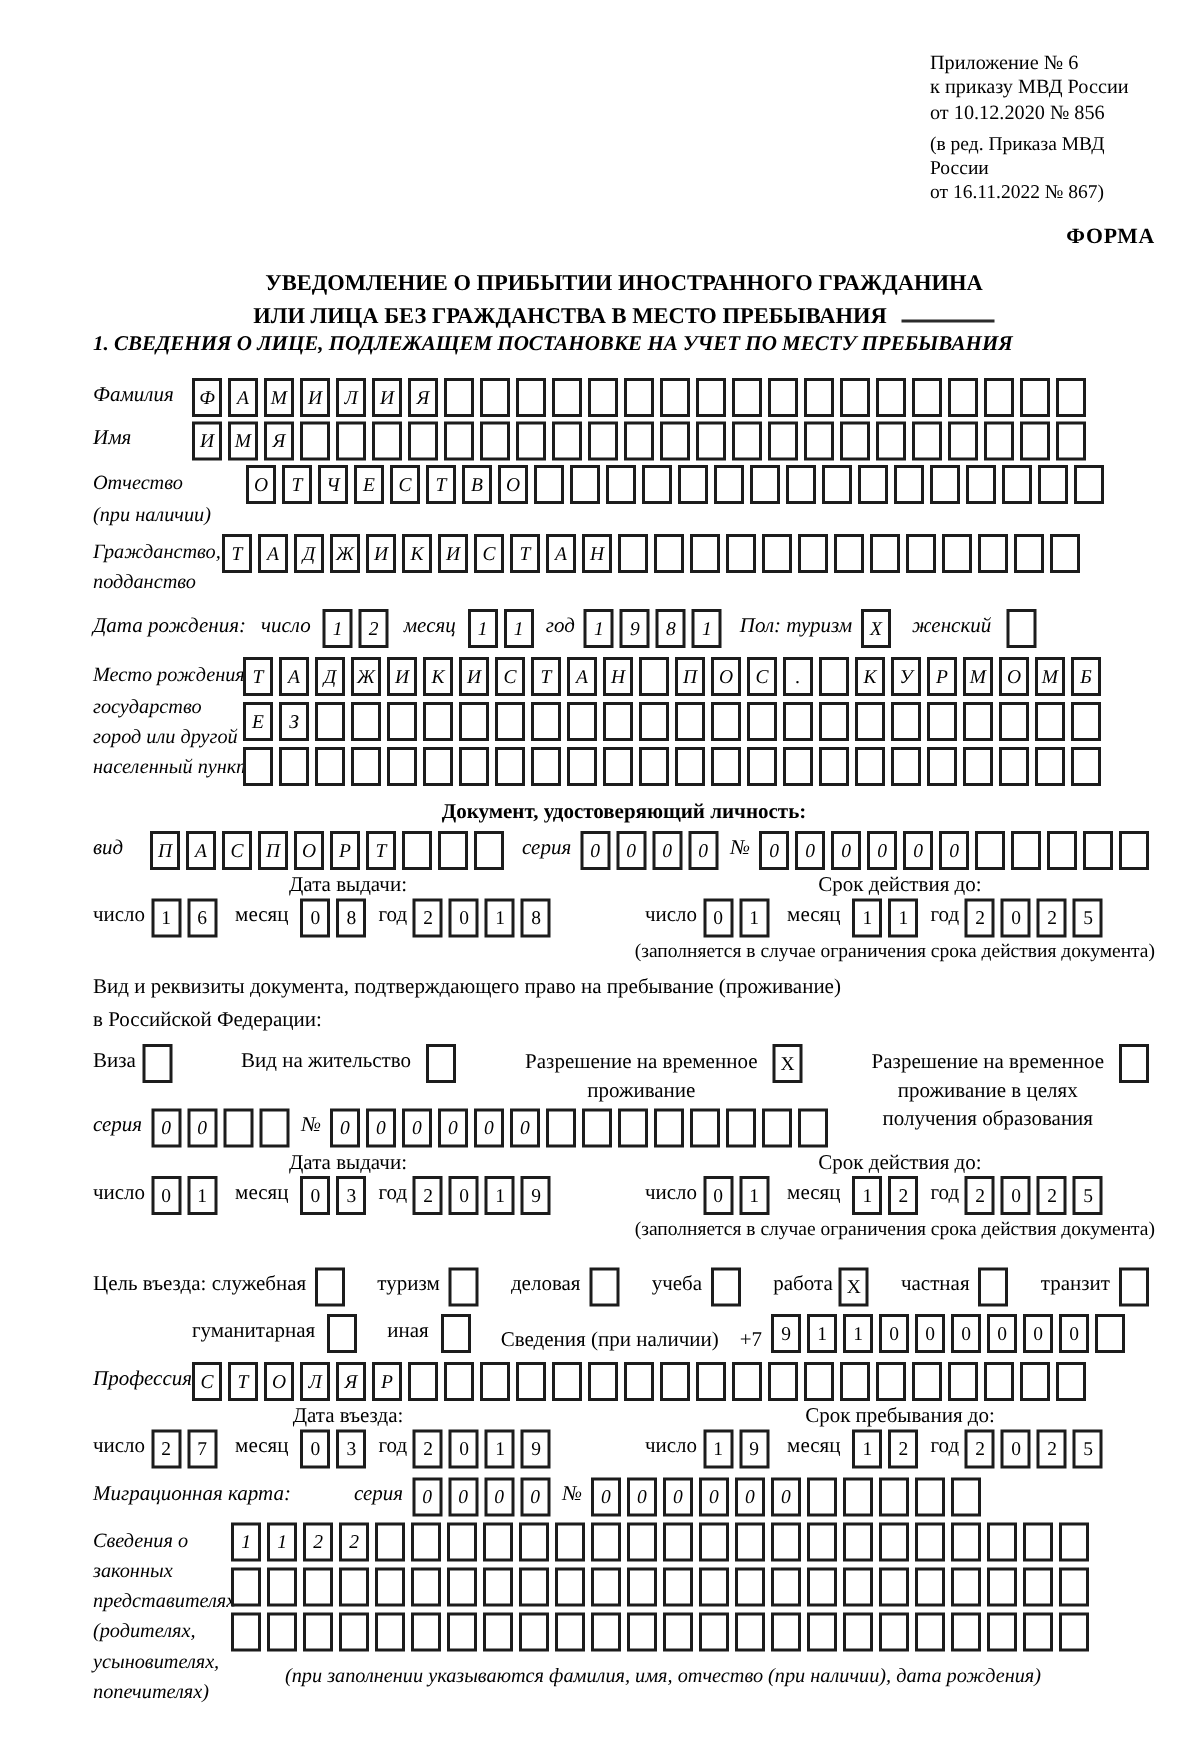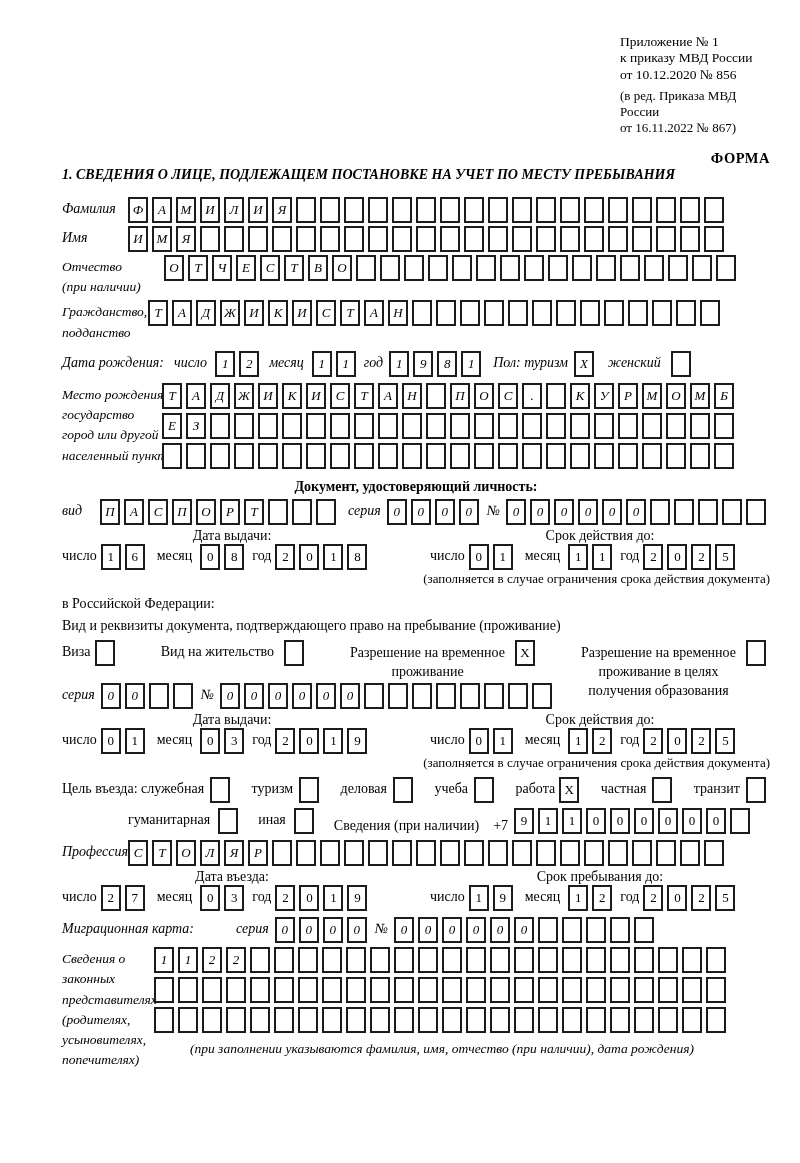--- a/index.html
+++ b/index.html
@@ -37,41 +37,45 @@
   .dh-left{width:340px;} .dh-right{width:340px;margin-left:28px;}
   .dates-row{display:flex;}
   .dates-half{width:340px;display:flex;align-items:flex-start;}
   .dates-half.right{margin-left:28px;}
   .note-right{text-align:right;font-size:13px;margin:1px 0 6px 0;}
   .intro{margin-top:6px;line-height:1.55;}
   .chk-row{display:flex;justify-content:space-between;align-items:flex-start;margin-top:4px;}
   .chk-group{display:flex;align-items:flex-start;}
   .chk-group .txt{padding-top:4px;white-space:nowrap;}
   .chk-group .txt.ml{text-align:center;line-height:1.35;white-space:normal;}
-  .purpose-row{display:flex;justify-content:space-between;align-items:flex-start;margin-top:6px;}
+  .purpose-row{display:flex;justify-content:space-between;align-items:flex-start;margin-top:18px;}
   .purpose2-row{display:flex;align-items:flex-end;margin-top:5px;margin-left:66px;}
   .reps-note{text-align:center;font-size:13.5px;margin-top:8px;}
 </style>
 </head>
 <body>
 
 <div class="page">
 
   <div class="hdr">
-    <div>Приложение № 1</div>
+    <div>Приложение № 6</div>
     <div>к приказу МВД России</div>
     <div>от 10.12.2020 № 856</div>
     <div class="amend">
       <div>(в ред. Приказа МВД России</div>
       <div>от 16.11.2022 № 867)</div>
     </div>
   </div>
 
   <div class="forma">ФОРМА</div>
 
+  <div class="title">
+    <div>УВЕДОМЛЕНИЕ О ПРИБЫТИИ ИНОСТРАННОГО ГРАЖДАНИНА</div>
+    <div><span>ИЛИ ЛИЦА БЕЗ ГРАЖДАНСТВА В МЕСТО ПРЕБЫВАНИЯ</span><span class="blank-line"></span></div>
+  </div>
 
   <div class="sect">1. СВЕДЕНИЯ О ЛИЦЕ, ПОДЛЕЖАЩЕМ ПОСТАНОВКЕ НА УЧЕТ ПО МЕСТУ ПРЕБЫВАНИЯ</div>
 
   <div class="row">
     <div class="lbl w66">Фамилия</div>
     <div class="cells">
         <span class="cell">Ф</span>
         <span class="cell">А</span>
         <span class="cell">М</span>
         <span class="cell">И</span>
@@ -393,22 +397,22 @@
           <span class="cell">2</span>
           <span class="cell">0</span>
           <span class="cell">2</span>
           <span class="cell">5</span>
         </span>
     </div>
   </div>
   <div class="note-right">(заполняется в случае ограничения срока действия документа)</div>
 
   <div class="intro">
+    <div>Вид и реквизиты документа, подтверждающего право на пребывание (проживание)</div>
     <div>в Российской Федерации:</div>
-    <div>Вид и реквизиты документа, подтверждающего право на пребывание (проживание)</div>
   </div>
 
   <div class="chk-row">
     <span class="chk-group">
       <span class="txt">Виза</span>
       <span class="cells gap4">
           <span class="cell"></span>
         </span>
     </span>
     <span class="chk-group">

